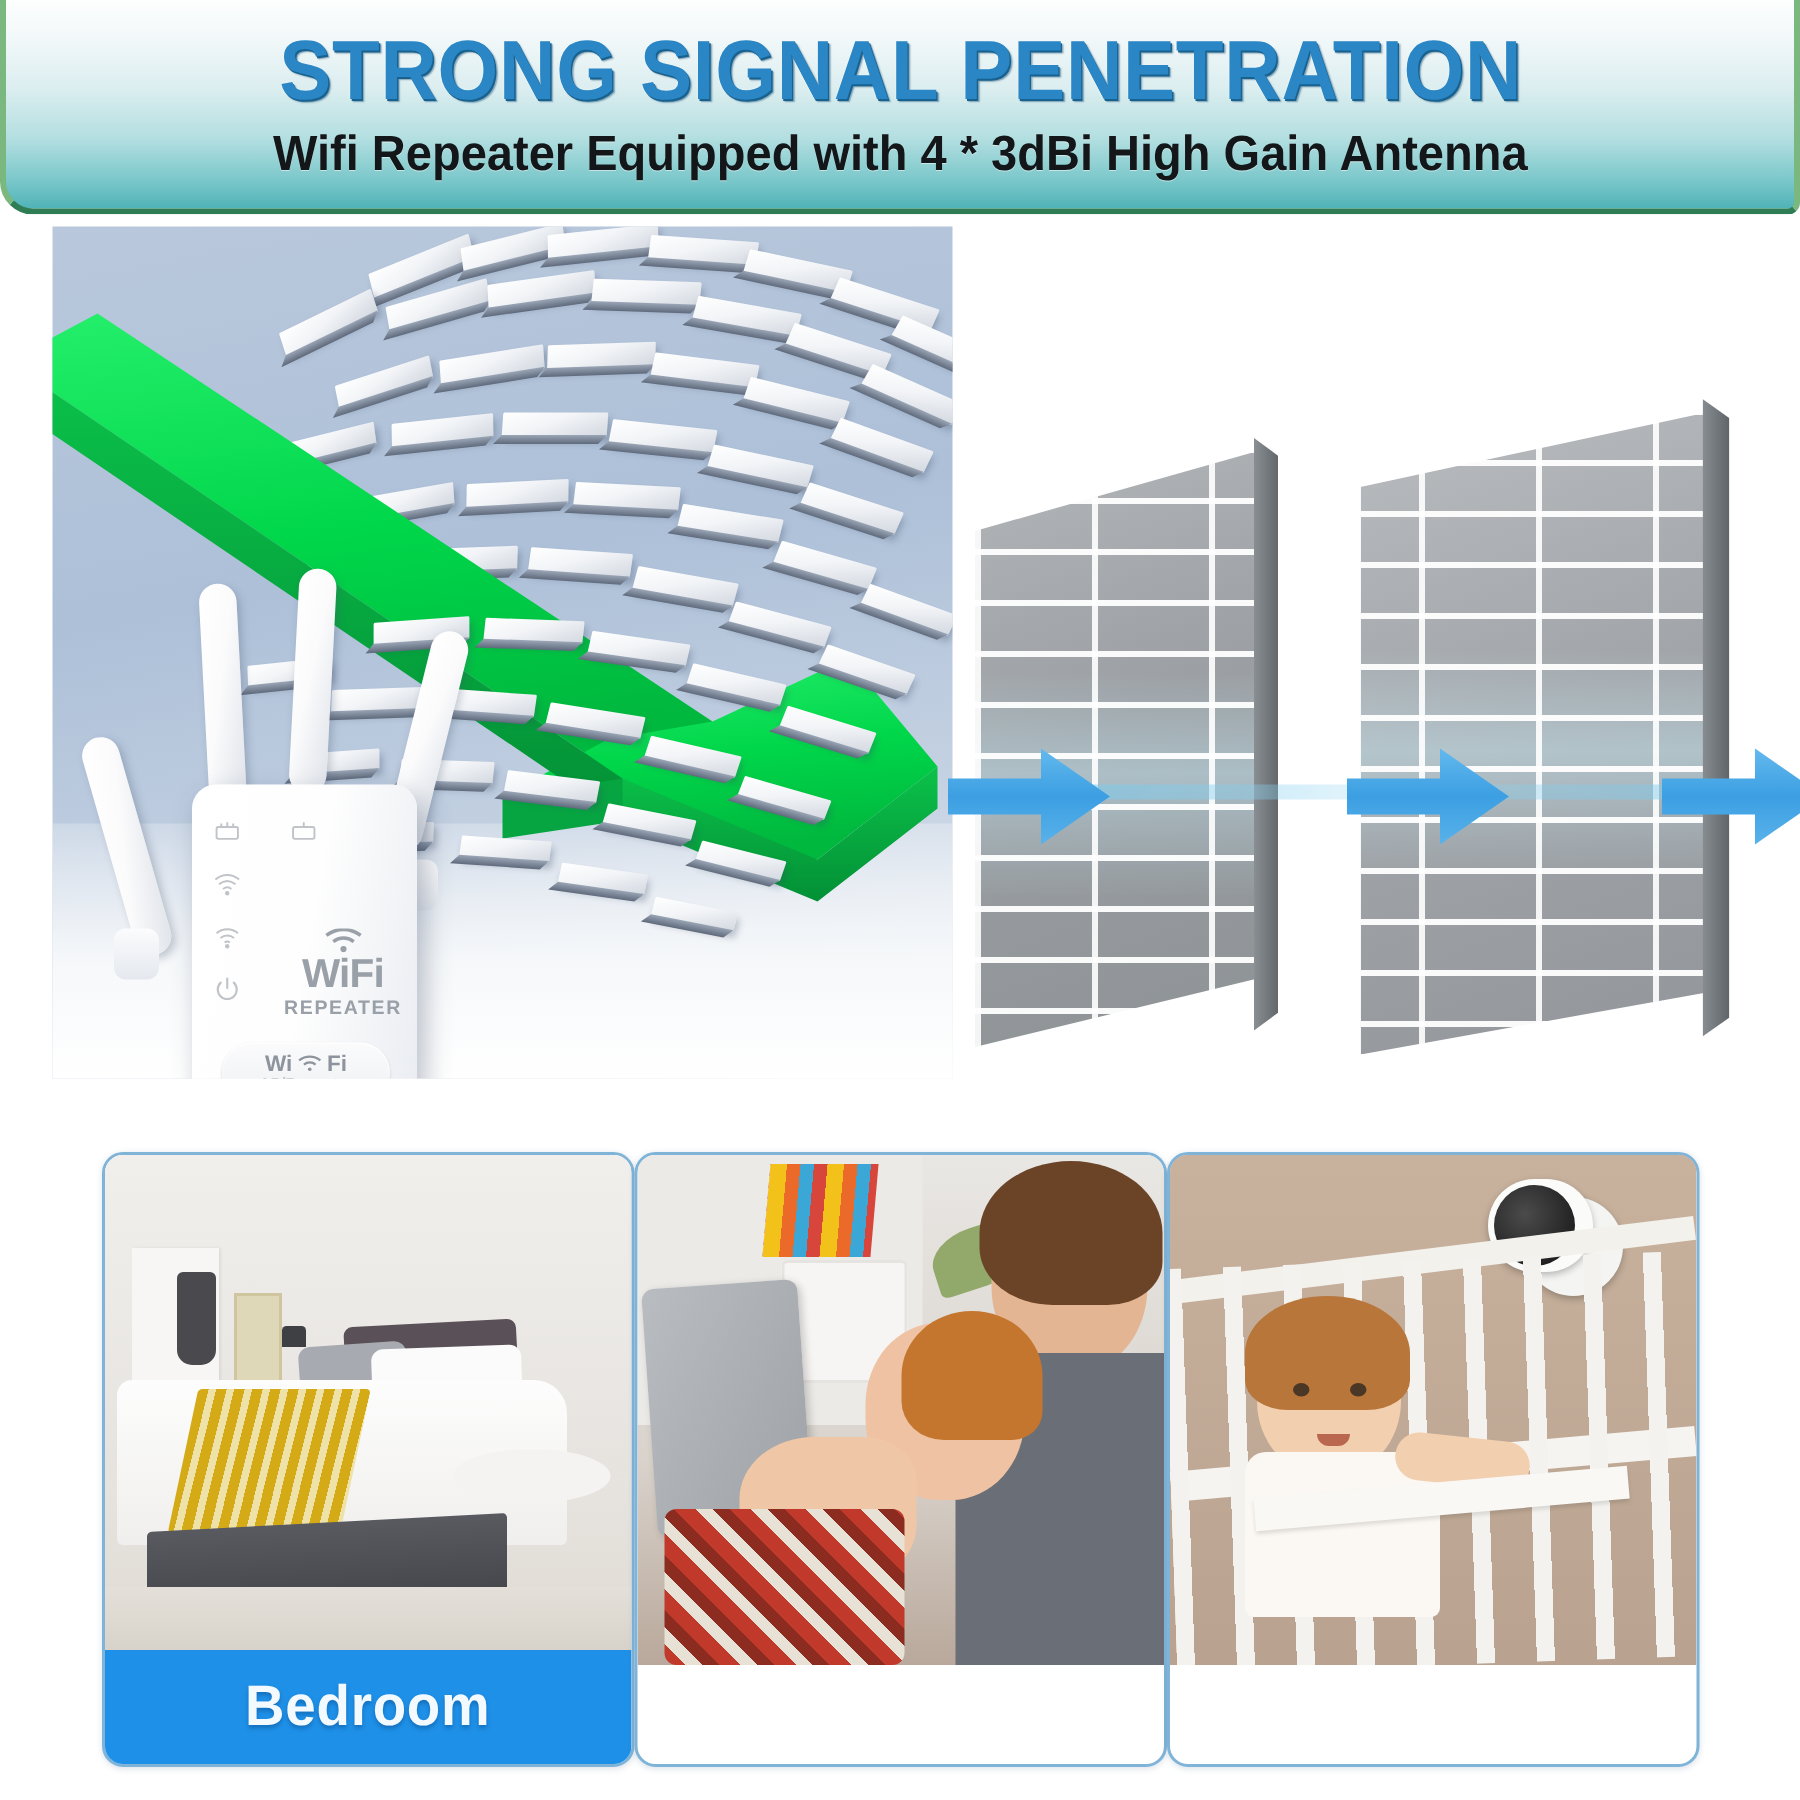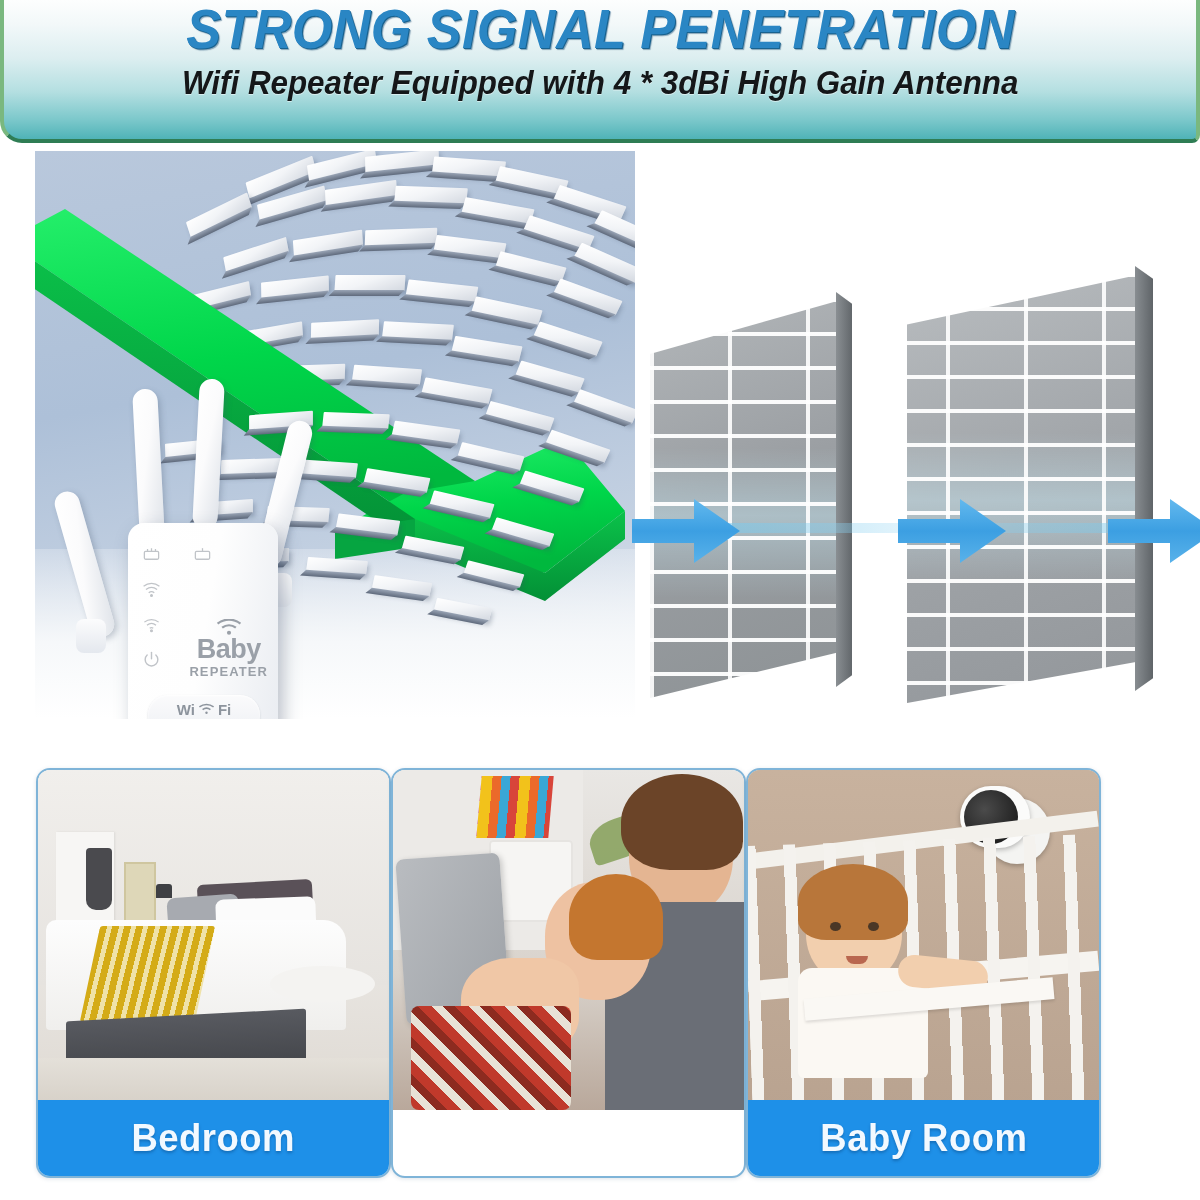--- a/index.html
+++ b/index.html
@@ -16,21 +16,21 @@
     position: absolute; left: 0; top: 0; width: 1200px; height: 143px;
     background: linear-gradient(180deg,
         #fdfefe 0%, #f2f8f9 18%, #dceef0 42%,
         #b4dfe1 66%, #7cc8cb 86%, #4fb3b7 100%);
     border-bottom: 4px solid #2f7d54;
     border-left: 4px solid #7ab87f;
     border-right: 4px solid #7ab87f;
     border-bottom-left-radius: 22px;
     border-bottom-right-radius: 8px;
     display: flex; flex-direction: column;
-    align-items: center;  font-style: italic;
+    align-items: center; justify-content: center;
   }
   .banner-title {
     font-size: 56px; font-weight: bold; letter-spacing: 0.5px;
     color: #2a86c4;
     transform: scaleX(0.93);
     text-shadow: 1px 1px 0 #18628f, 2px 2px 1px rgba(20,70,110,.45),
                  0 0 2px rgba(255,255,255,.55);
     line-height: 1.04; white-space: nowrap;
   }
   .banner-sub {
@@ -117,21 +117,21 @@
   .signal-band {
     position: absolute; left: 0; width: 100%; height: 150px;
     background: linear-gradient(180deg, rgba(120,200,230,0) 0%, rgba(110,195,225,.45) 45%, rgba(120,200,230,0) 100%);
     mix-blend-mode: screen; pointer-events: none;
   }
   .arrow-svg { position: absolute; }
 
   
   .cards {
     position: absolute; left: 0; top: 768px; width: 1200px; height: 308px;
-    display: flex; justify-content: flex-start; padding: 0 36px;
+    display: flex; justify-content: center; padding: 0 36px;
   }
   .card {
     position: relative; width: 355px; height: 410px;
     border: 2px solid #7fb4d8; border-radius: 14px;
     overflow: hidden; background: #fff;
     box-shadow: 0 1px 4px rgba(90,120,150,.2);
   }
   .card-photo { position: absolute; left:0; top:0; width: 100%; height: 340px; overflow: hidden; }
   .card-caption {
     position: absolute; left: 0; bottom: 0; width: 100%; height: 76px;
@@ -299,21 +299,21 @@
               </span>
             </div>
           </div>
 
           <div class="wifi-logo">
             <svg width="34" height="16" viewBox="0 0 24 14" style="display:block;margin:0 auto 1px;">
               <path d="M2 4c6-4.6 14-4.6 20 0" stroke="#9aa0a8" stroke-width="2" fill="none"></path>
               <path d="M6 7.6c3.6-2.8 8.4-2.8 12 0" stroke="#9aa0a8" stroke-width="2" fill="none"></path>
               <circle cx="12" cy="12" r="1.8" fill="#9aa0a8"></circle>
             </svg>
-            <div class="wf">Baby</div>
+            <div class="wf">WiFi</div>
             <div class="rp">REPEATER</div>
           </div>
 
           <div class="wifi-btn">
             <div class="l1">
               <span>Wi</span>
               <svg width="17" height="12" viewBox="0 0 24 16">
                 <path d="M2 5c6-4.6 14-4.6 20 0" stroke="#8d949d" stroke-width="2.2" fill="none"></path>
                 <path d="M6.5 9c3.3-2.6 7.7-2.6 11 0" stroke="#8d949d" stroke-width="2.2" fill="none"></path>
                 <circle cx="12" cy="13.4" r="1.7" fill="#8d949d"></circle>
@@ -420,18 +420,15 @@
           <div class="sh" style="left:58px;top:108px;width:96px;height:106px;background:#f2cfae;border-radius:47%;"></div>
           <div class="sh" style="left:50px;top:94px;width:110px;height:76px;background:#b8763a;border-radius:50% 50% 26% 26%;"></div>
           <div class="sh" style="left:82px;top:152px;width:11px;height:9px;background:#4a3726;border-radius:50%;"></div>
           <div class="sh" style="left:120px;top:152px;width:11px;height:9px;background:#4a3726;border-radius:50%;"></div>
           <div class="sh" style="left:98px;top:186px;width:22px;height:8px;background:#b9674f;border-radius:0 0 10px 10px;"></div>
           <div class="sh" style="left:50px;top:198px;width:130px;height:110px;background:#fbf8f3;border-radius:14px 14px 6px 6px;"></div>
           <div class="sh" style="left:150px;top:188px;width:90px;height:32px;background:#f2cfae;border-radius:16px;transform:rotate(6deg);"></div>
           <div class="sh" style="left:56px;top:218px;width:250px;height:22px;background:#faf8f4;transform:rotate(-5deg);box-shadow:0 2px 3px rgba(0,0,0,.12);"></div>
         </div>
       </div>
-      <div class="card-caption">
-        <span>Baby Room</span>
-      </div>
     </div>
   </div>
 </div>
 
 </body></html>

